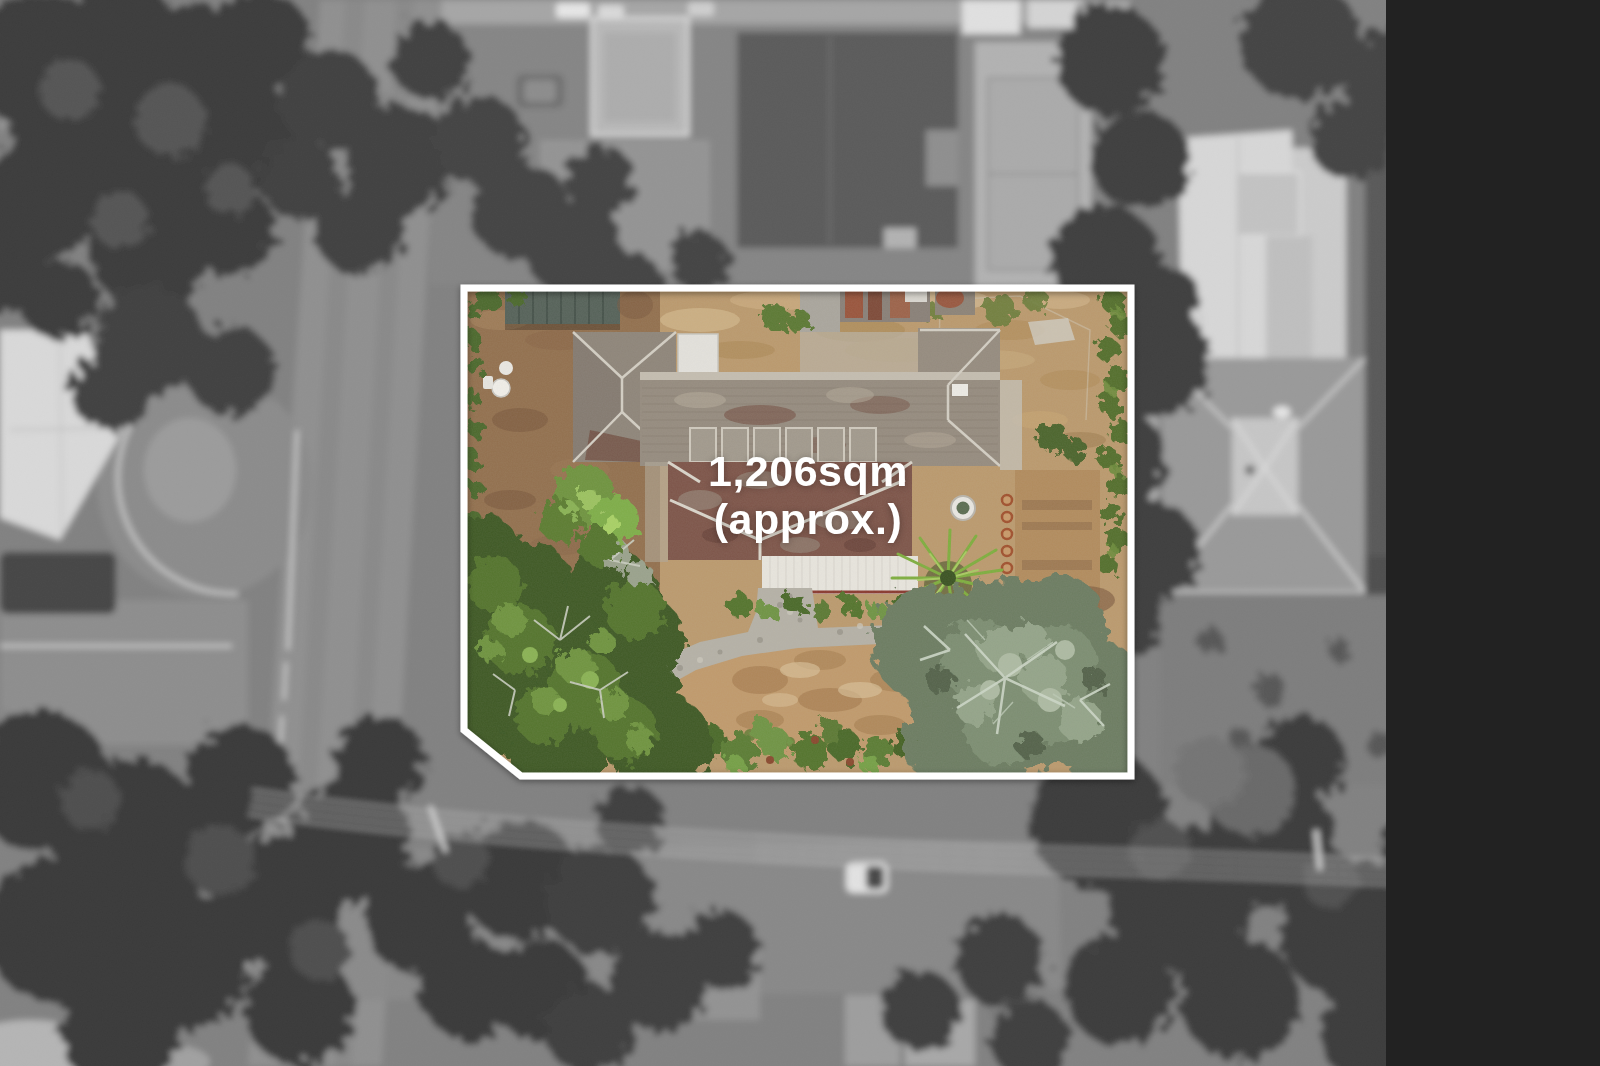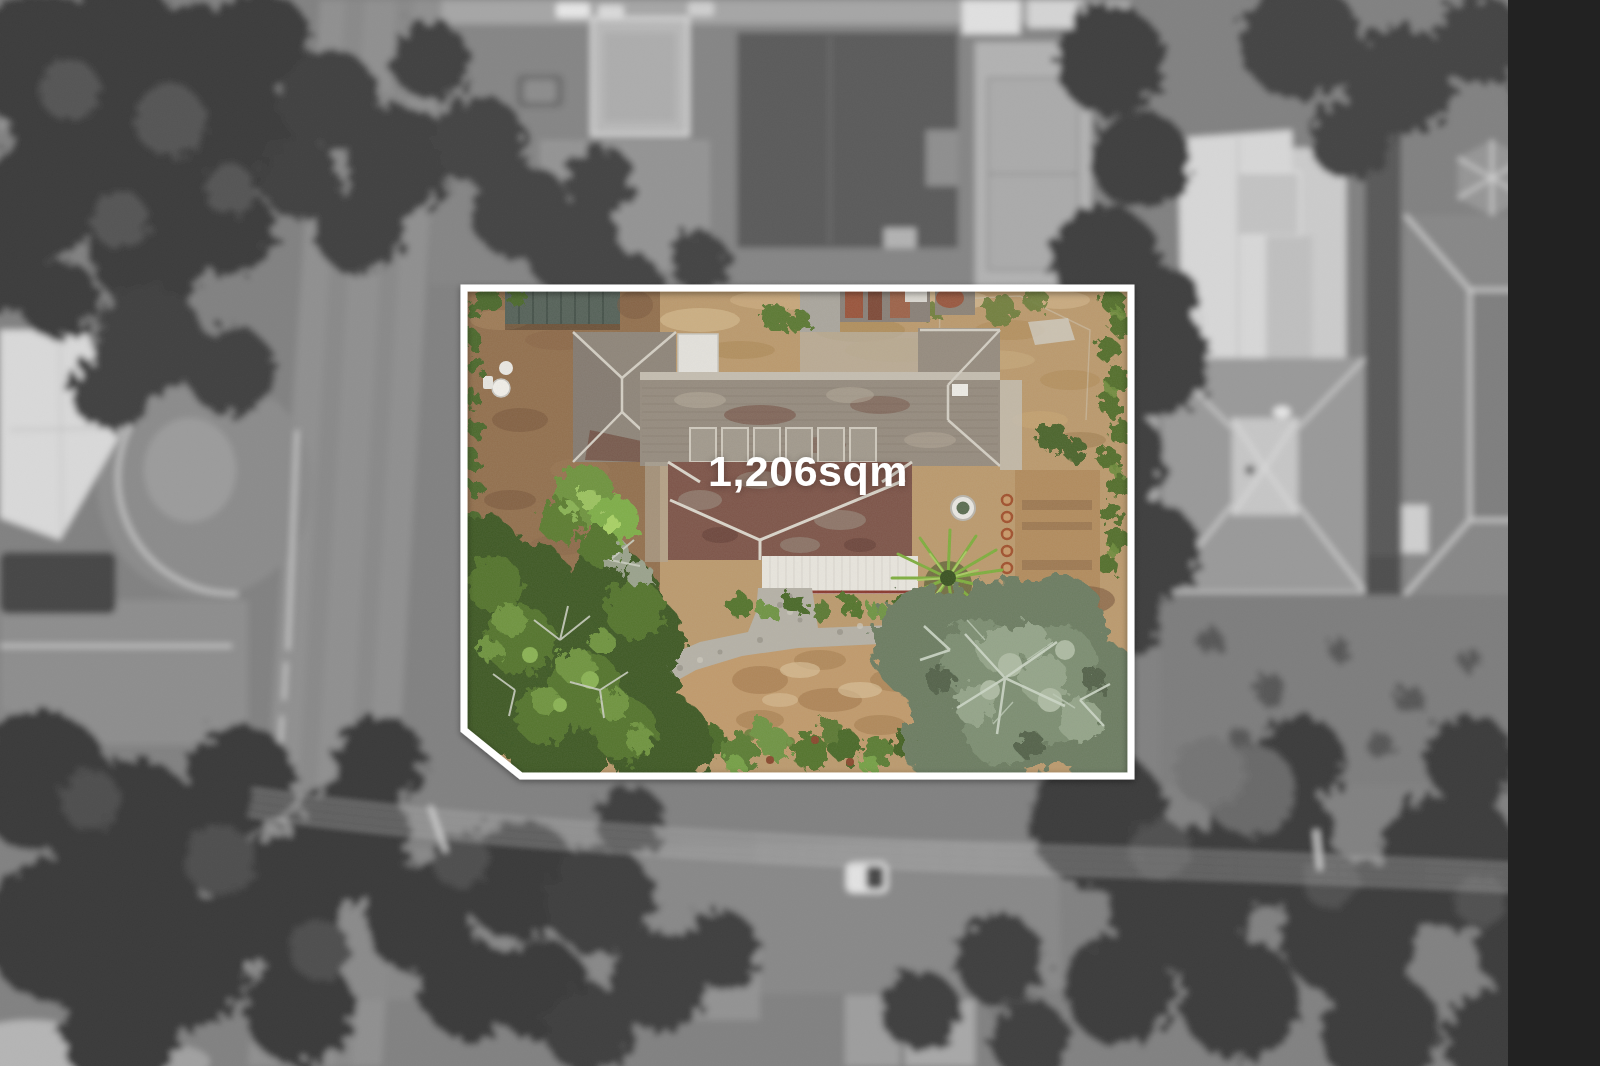--- a/index.html
+++ b/index.html
@@ -1,16 +1,16 @@
 <!DOCTYPE html>
 <html><head>
 <meta charset="utf-8">
 <style>
   html,body{margin:0;padding:0;background:#222;}
-  #stage{position:relative;width:1508px;height:1066px;overflow:hidden;background:#828282;
+  #stage{position:relative;width:1386px;height:1066px;overflow:hidden;background:#828282;
          font-family:"Liberation Sans", sans-serif;}
   #stage svg{position:absolute;left:0;top:0;display:block;}
   .area-label{
     position:absolute;left:808px;top:447px;transform:translateX(-50%);
     color:#ffffff;font-size:43px;line-height:48px;font-weight:700;letter-spacing:.5px;
     text-align:center;white-space:nowrap;
     text-shadow:0 1px 7px rgba(0,0,0,.30);
     user-select:none;
   }
 </style>
@@ -735,14 +735,15 @@
     <rect x="455" y="280" width="690" height="505" filter="url(#grainF)" opacity="0.12"></rect>
   </g>
 
   <rect x="0" y="0" width="1600" height="1066" filter="url(#grainF)" opacity="0.07"></rect>
 
   <polygon points="464,288 1131,288 1131,776 521,776 464,730" fill="none" stroke="#ffffff" stroke-width="7" stroke-linejoin="miter" filter="url(#bshadow)"></polygon>
 </svg>
 
 <div class="area-label">
   <div>1,206sqm</div>
+  <div>(approx.)</div>
 </div>
 </div>
 
 </body></html>

